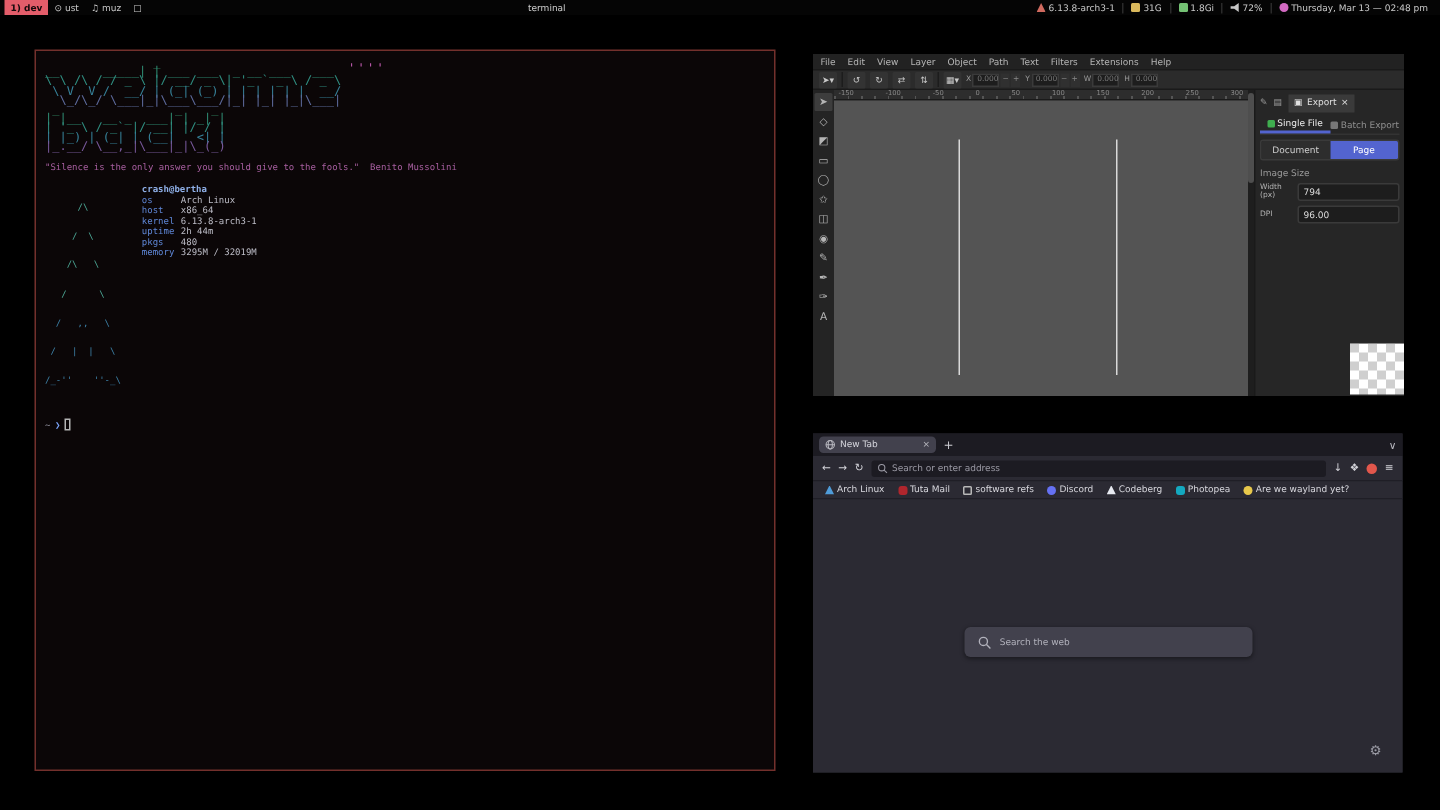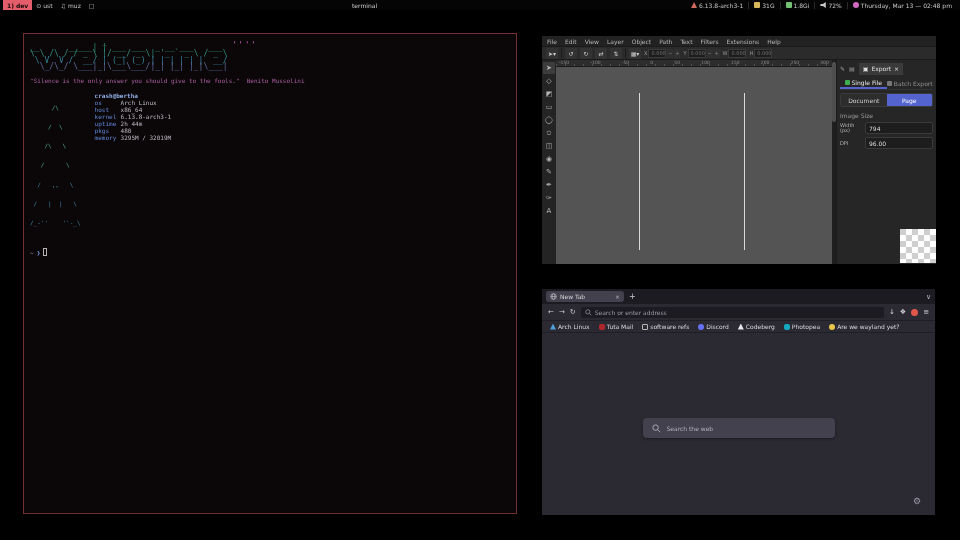--- a/index.html
+++ b/index.html
@@ -161,20 +161,27 @@
 
 <div class="term" style="position:absolute;">
   <div class="art-accent">''''</div>
   <div class="art-w">
     <div class="art-line">               _                         </div>
     <div class="art-line">__      _____| | ___ ___  _ __ ___   ___ </div>
     <div class="art-line">\ \ /\ / / _ \ |/ __/ _ \| '_ ` _ \ / _ \</div>
     <div class="art-line"> \ V  V /  __/ | (_| (_) | | | | | |  __/</div>
     <div class="art-line">  \_/\_/ \___|_|\___\___/|_| |_| |_|\___|</div>
   </div>
+  <div class="art-b">
+    <div class="art-line"> _                _    _ </div>
+    <div class="art-line">| |__   __ _  ___| | _| |</div>
+    <div class="art-line">| '_ \ / _` |/ __| |/ / |</div>
+    <div class="art-line">| |_) | (_| | (__|   &lt;| |</div>
+    <div class="art-line">|_.__/ \__,_|\___|_|\_(_)</div>
+  </div>
   <div class="quote">"Silence is the only answer you should give to the fools."  Benito Mussolini</div>
   <div class="fetch">
     <div class="logo">
       <div>      /\</div>
       <div>     /  \</div>
       <div>    /\   \</div>
       <div>   /      \</div>
       <div>  /   ,,   \</div>
       <div> /   |  |   \</div>
       <div>/_-''    ''-_\</div>

